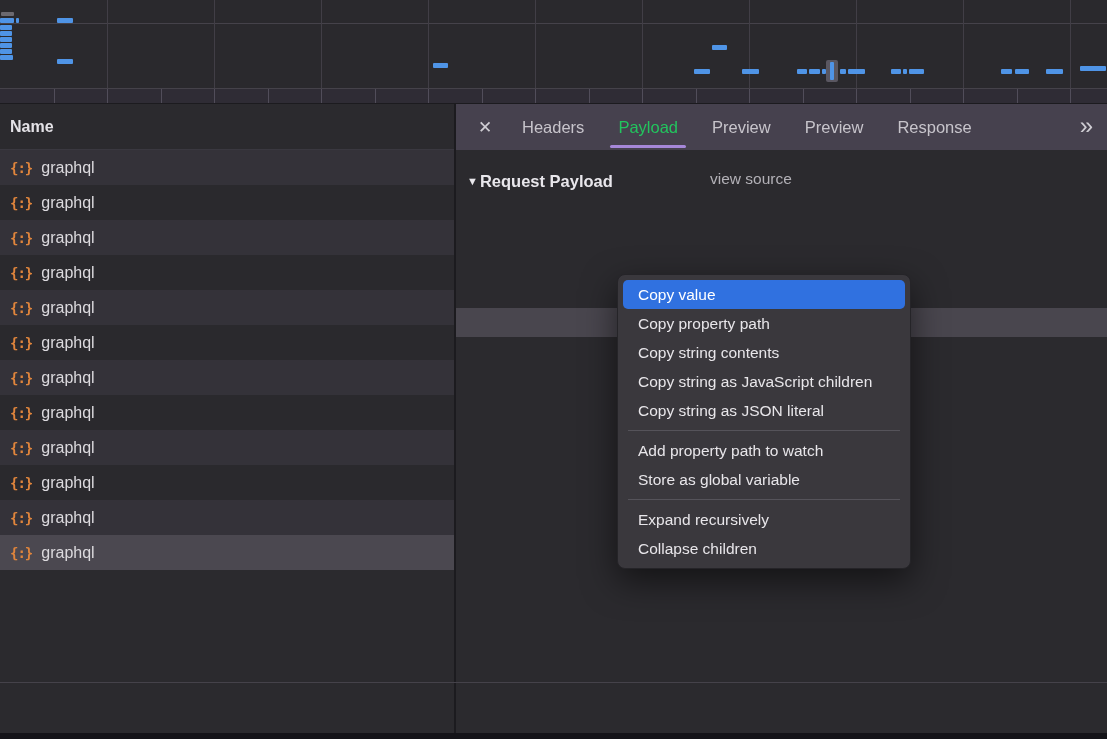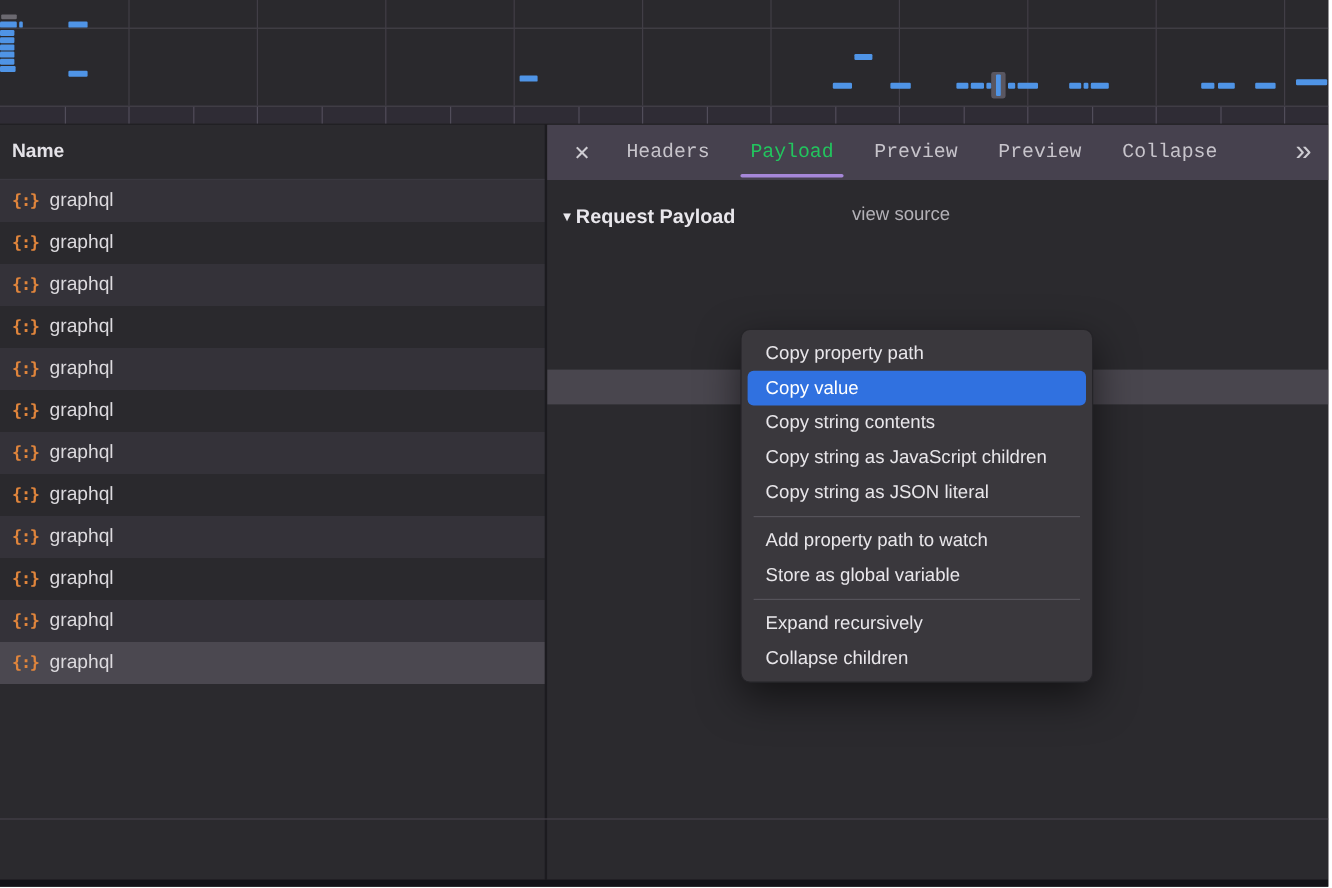--- a/index.html
+++ b/index.html
@@ -190,26 +190,26 @@
             <span>graphql</span>
           </div>
         </div>
     </div>
 
     <div id="divider"></div>
 
     <div id="detail-panel">
       <div id="tabbar">
         <div id="close-btn">✕</div>
-        <div id="tabs-container" style="display: flex; font-family: Liberation Mono, monospace;">
+        <div id="tabs-container" style="display: flex;">
             <div class="tab"><span>Headers</span></div>
             <div class="tab active"><span>Payload</span><span class="tab-underline"></span></div>
             <div class="tab"><span>Preview</span></div>
             <div class="tab"><span>Preview</span></div>
-            <div class="tab"><span>Collapse</span></div>
+            <div class="tab"><span>Response</span></div>
           </div>
         <div id="overflow-btn">»</div>
       </div>
 
       <div id="payload">
         <div id="payload-title-row">
           <span class="disc">▼</span>
           <span id="payload-title">Request Payload</span>
         </div>
         <span id="view-source">view source</span>
@@ -230,22 +230,22 @@
 
         <div class="tree-line mono" id="row-vars">
           
           
           
         </div>
       </div>
     </div>
 
     <div id="context-menu">
+        <div class="menu-item highlighted">Copy value</div>
         <div class="menu-item">Copy property path</div>
-        <div class="menu-item highlighted">Copy value</div>
         <div class="menu-item">Copy string contents</div>
         <div class="menu-item">Copy string as JavaScript children</div>
         <div class="menu-item">Copy string as JSON literal</div>
         <div class="menu-sep"></div>
         <div class="menu-item">Add property path to watch</div>
         <div class="menu-item">Store as global variable</div>
         <div class="menu-sep"></div>
         <div class="menu-item">Expand recursively</div>
         <div class="menu-item">Collapse children</div>
       </div>

